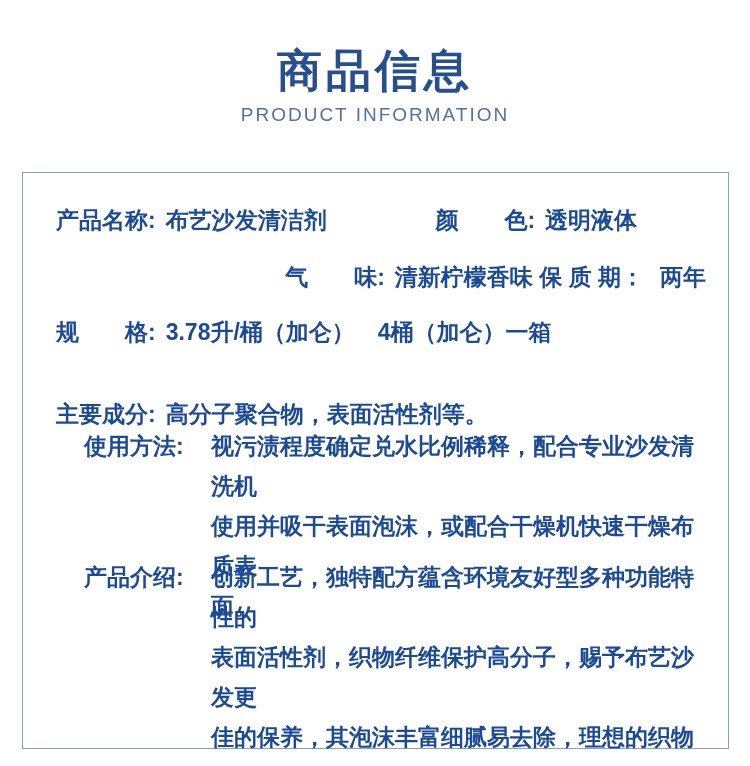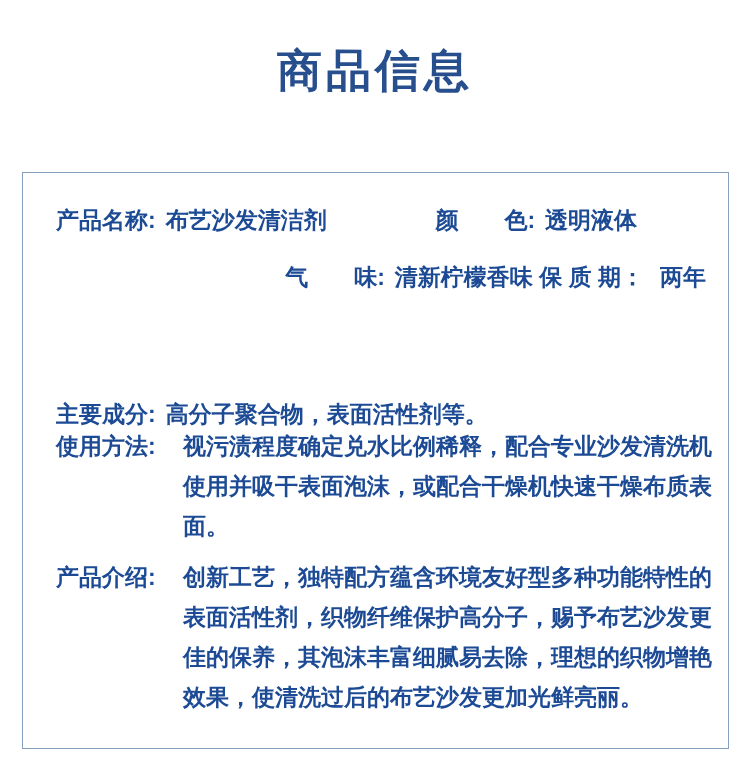--- a/index.html
+++ b/index.html
@@ -90,34 +90,36 @@
     color: #1c4a94;
     font-size: 23px;
     font-weight: bold;
     line-height: 40px;
   }
   .para-1 { top: 253px; }
   .para-2 { top: 384px; }
   .para .para-label {
     flex: 0 0 103px;
     white-space: nowrap;
+    margin-left: 28px;
   }
   .para .para-value {
     margin-left: 24px;
     width: 548px;
     white-space: pre-line;
   }
 </style>
 </head>
 <body>
 
 <div class="page">
 
   <div class="header">
     <div class="title">商品信息</div>
+    <div class="subtitle">PRODUCT INFORMATION</div>
   </div>
 
   <div class="box">
 
     <div class="row row-1">
       <span class="field-left">
         <span>产品名称:</span><span class="value">布艺沙发清洁剂</span>
       </span>
       <span class="field-right">
         <span>颜　　色:</span><span class="value">透明液体</span>
@@ -126,20 +128,23 @@
 
     <div class="row row-2">
       <span class="field-left">
         <span>气　　味:</span><span class="value">清新柠檬香味</span>
       </span>
       <span class="field-right">
         <span>保 质 期：</span><span class="value shelf-value">两年</span>
       </span>
     </div>
 
+    <div class="row row-3">
+      <span>规　　格:</span><span class="value">3.78升/桶（加仑）　4桶（加仑）一箱</span>
+    </div>
 
     <div class="row row-4">
       <span>主要成分:</span><span class="value">高分子聚合物，表面活性剂等。</span>
     </div>
 
     <div class="para para-1">
       <span class="para-label">使用方法:</span>
       <span class="para-value">视污渍程度确定兑水比例稀释，配合专业沙发清洗机
 使用并吸干表面泡沫，或配合干燥机快速干燥布质表
 面。</span>

